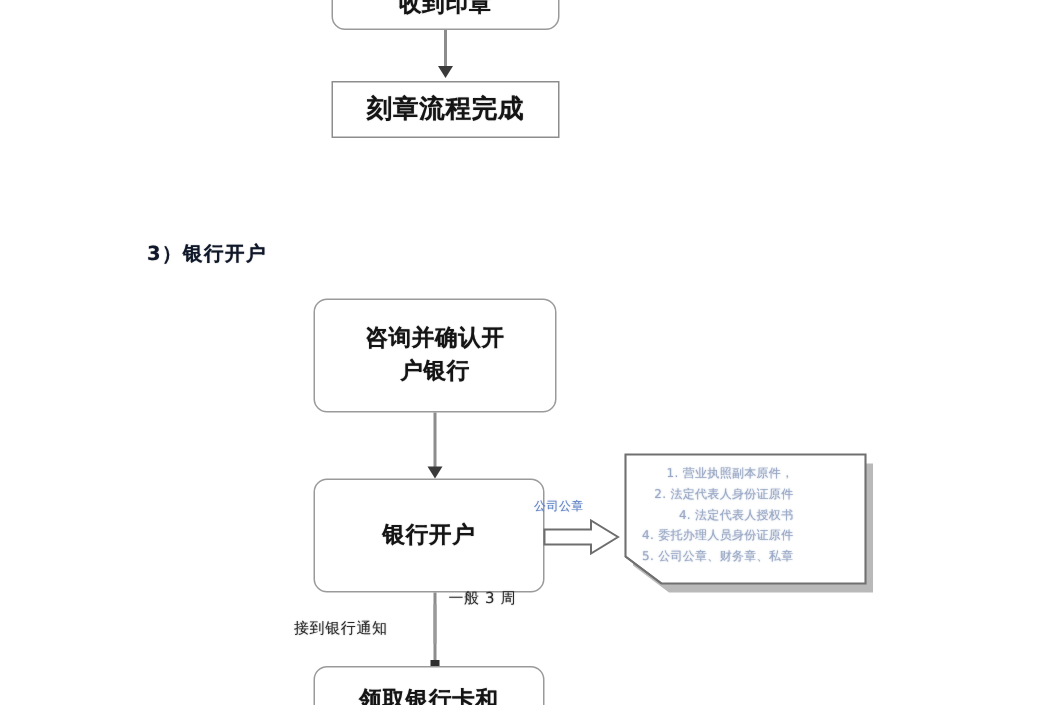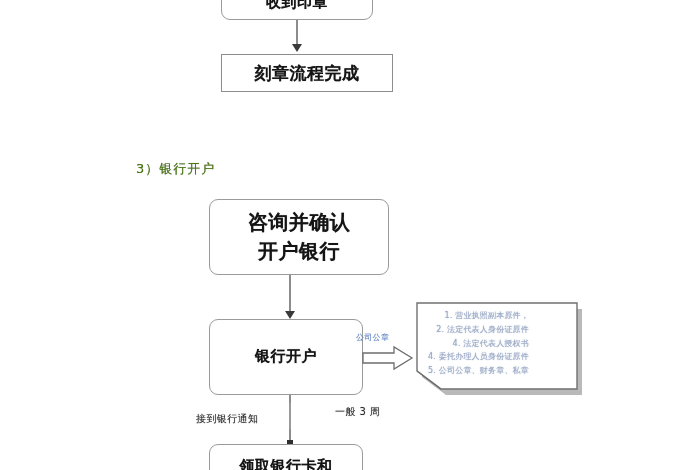--- a/index.html
+++ b/index.html
@@ -61,25 +61,24 @@
   .arrowhead.square {
     border: none;
     width: 6px; height: 6px;
     background: #2e2e2e;
   }
 
   
   .section-label {
     position: absolute;
     font-size: 13px;
-    font-weight: normal;
-    color: #4d7c0f;
+    font-weight: bold;
+    color: #0f172a;
     letter-spacing: 1px;
     white-space: nowrap;
-    margin-left: 38px;
   }
 
   
   .annot {
     position: absolute;
     font-size: 10px;
     color: #2b2b2b;
     white-space: nowrap;
     letter-spacing: 0.4px;
   }
@@ -128,47 +127,47 @@
 
 <div class="page">
 
   <div class="node rounded inkblur" style="left:221px; top:-14px; width:152px; height:34px; font-size:15px;">
     <span>收到印章</span>
   </div>
 
   <div class="vline" style="left:296px; top:20px; height:26px;"></div>
   <div class="arrowhead" style="left:292px; top:44px;"></div>
 
-  <div class="node sharp inkblur" style="left:221px; top:54px; width:172px; height:38px; font-size:17px;text-align:right;">
+  <div class="node sharp inkblur" style="left:221px; top:54px; width:152px; height:38px; font-size:17px;text-align:right;">
     <span>刻章流程完成</span>
   </div>
 
   <div class="section-label inkblur" style="left:98px; top:160px;">
     <span>3）银行开户</span>
   </div>
 
-  <div class="node rounded inkblur" style="left:209px; top:199px; width:180px; height:76px; font-size:20px; padding:0 32px;">
+  <div class="node rounded inkblur" style="left:209px; top:199px; width:162px; height:76px; font-size:15px; padding:0 32px;">
     <span>咨询并确认开户银行</span>
   </div>
 
   <div class="vline" style="left:289px; top:275px; height:38px;"></div>
   <div class="arrowhead" style="left:285px; top:311px;"></div>
 
   <div class="node rounded inkblur" style="left:209px; top:319px; width:154px; height:76px; font-size:15px;">
     <span>银行开户</span>
   </div>
 
   <div class="vline" style="left:289px; top:395px; height:47px;"></div>
   <div class="arrowhead square" style="left:287px; top:440px;"></div>
 
   <div class="annot inkblur2" style="left:196px; top:412px;">
     <span>接到银行通知</span>
   </div>
   <div class="annot-divider" style="left:289px; top:403px; height:26px;"></div>
-  <div class="annot inkblur2" style="left:299px; top:405px;margin-left:36px;">
+  <div class="annot inkblur2" style="left:299px; top:392px;">
     <span>一般 3 周</span>
   </div>
 
   <div class="node rounded inkblur" style="left:209px; top:444px; width:154px; height:46px; font-size:15px;">
     <span>领取银行卡和</span>
   </div>
 
   <div class="blue-label" style="left:356px; top:332px;">
     <span>公司公章</span>
   </div>

